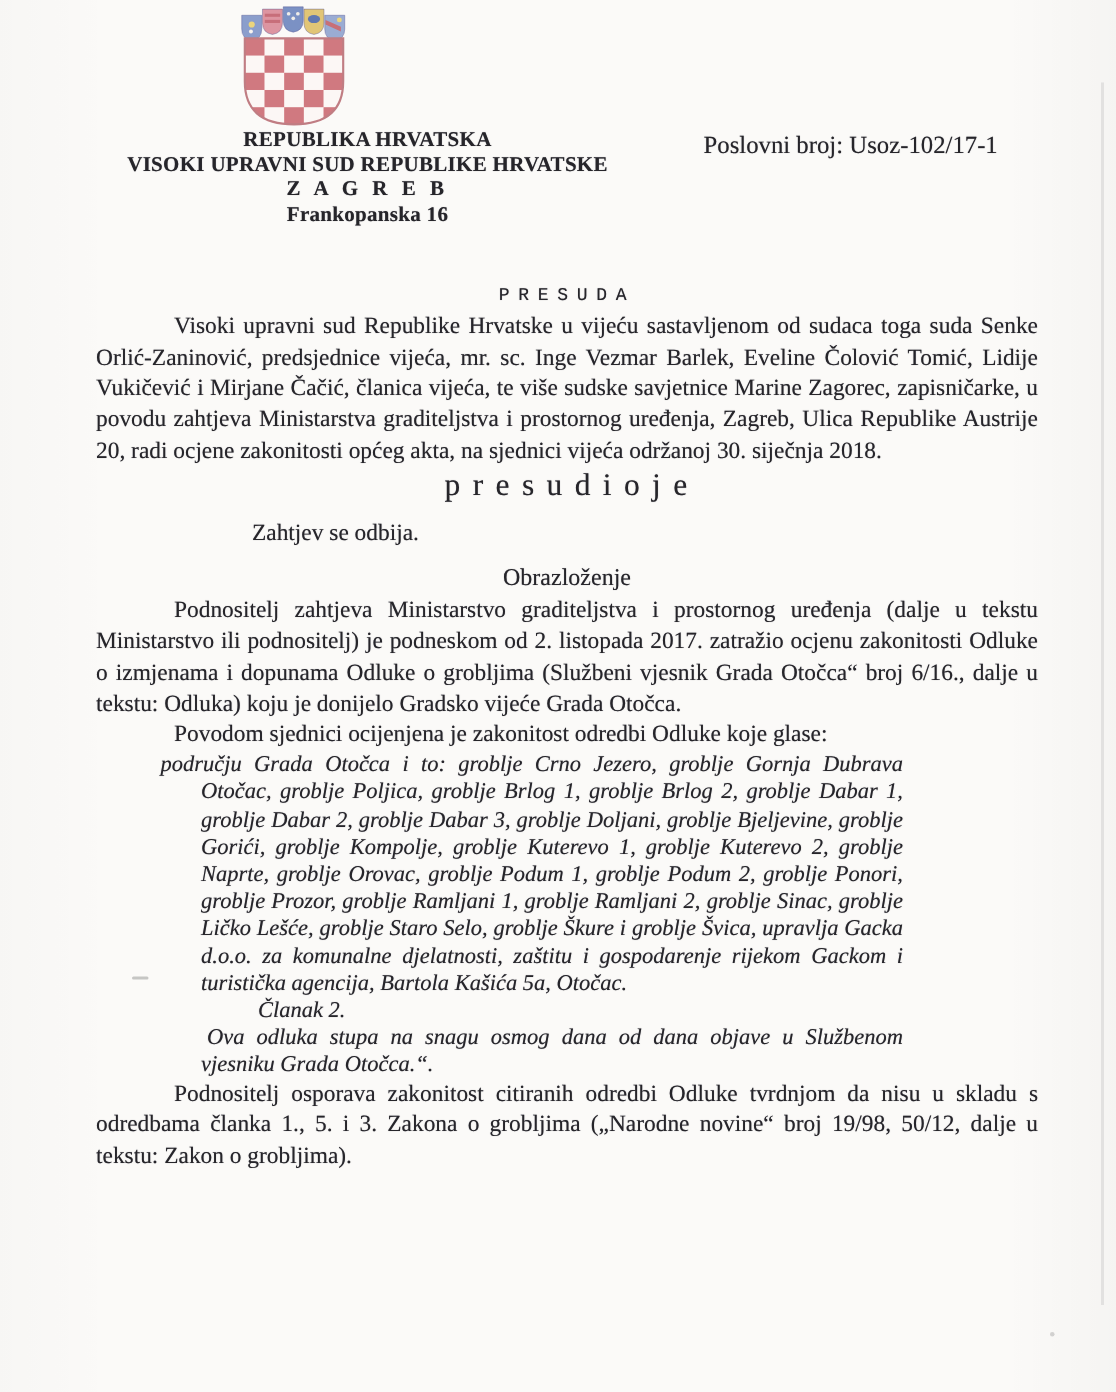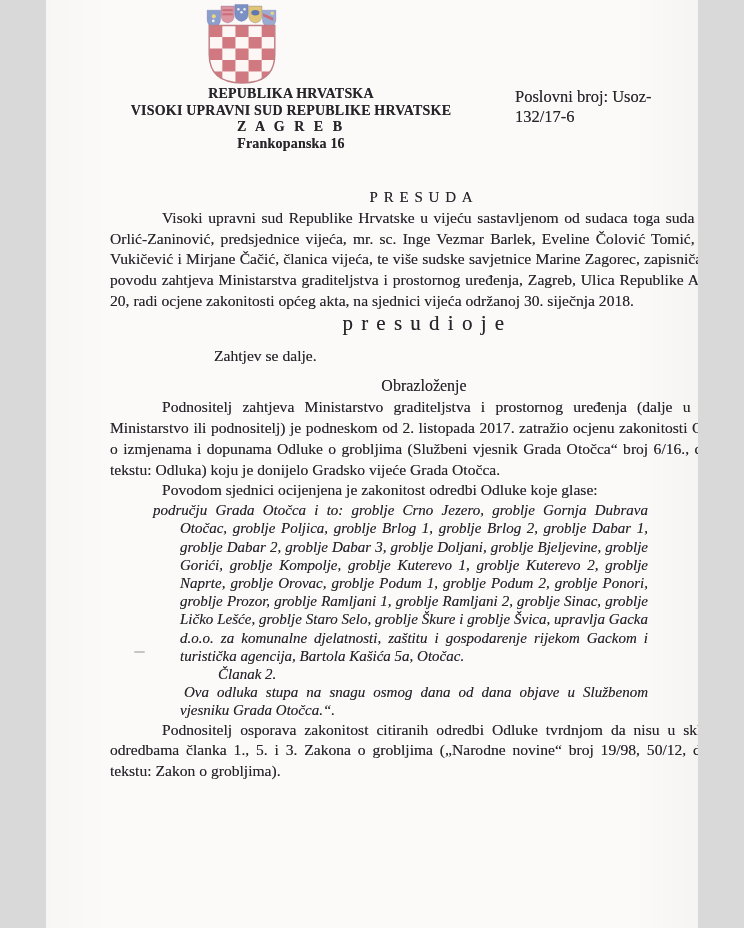--- a/index.html
+++ b/index.html
@@ -1,17 +1,17 @@
 <!DOCTYPE html>
 <html lang="hr"><head>
 <meta charset="utf-8">
 <style>
   html,body { margin:0; padding:0; background:#d9d9d9; }
   .page {
-    position:relative; width:652px; height:928px; margin:0 auto;
+    position:relative; width:744px; height:928px; margin:0 auto;
     background:#fbfaf8;
     font-family:"Liberation Serif","DejaVu Serif",serif;
     color:#26252a; overflow:hidden;
   }
   .page::before {
     content:""; position:absolute; inset:0; pointer-events:none;
     background:linear-gradient(90deg, rgba(0,0,0,0.015), rgba(0,0,0,0) 10%, rgba(0,0,0,0) 90%, rgba(0,0,0,0.025));
   }
   .scan-text { text-shadow:0 0 0.6px rgba(45,45,60,0.55); }
 
@@ -23,21 +23,21 @@
                  letter-spacing:0.2px; }
   .institution .line-zagreb { letter-spacing:3px; }
   .case-number { position:absolute; left:469px; top:87px; font-size:16.5px; }
 
   
   .doc { position:absolute; left:64px; top:170px; width:628px;
          font-size:15.6px; line-height:20.8px; }
   .doc p { margin:0; text-align:justify; text-indent:52px; }
   .center-heading { text-align:center; }
   .h-name    { letter-spacing:4.3px; font-size:15.2px; margin-top:6px; }
-  .h-presuda { letter-spacing:5.8px; font-size:15px; margin-top:17px; }
+  .h-presuda { letter-spacing:5.8px; font-size:12px; margin-top:17px;font-family:Liberation Mono, monospace; }
   .p-intro   { margin-top:25px; }
   .h-verdict { letter-spacing:1.5px; font-size:21px; margin-top:1px; }
   .p-verdict { text-indent:0 !important; text-align:left !important; margin:12px 0 0 104px !important; }
   .h-reasoning { margin-top:10px; font-size:16px; }
   .p-request { margin-top:9px; }
 
   .quote { font-style:italic; margin-left:70px; width:468px;
            font-size:15px; line-height:18.2px; }
   .quote p { text-indent:0; }
   .q-h1 { text-indent:13px !important; text-align:left !important; }
@@ -104,32 +104,32 @@
     <path d="M7,22 H71 V50 Q71,78 39,78 Q7,78 7,50 Z" fill="none" stroke="#c87078" stroke-width="1.4"></path>
   </svg>
 
   <div class="institution scan-text">
     <div>REPUBLIKA HRVATSKA</div>
     <div>VISOKI UPRAVNI SUD REPUBLIKE HRVATSKE</div>
     <div class="line-zagreb">Z A G R E B</div>
     <div>Frankopanska 16</div>
   </div>
 
-  <div class="case-number scan-text">Poslovni broj: Usoz-132/17-6</div>
+  <div class="case-number scan-text">Poslovni broj: Usoz-102/17-1</div>
 
   <div class="doc scan-text">
 
 
     <div class="center-heading h-presuda">PRESUDA</div>
 
     <p class="p-intro">Visoki upravni sud Republike Hrvatske u vijeću sastavljenom od sudaca toga suda Senke Orlić-Zaninović, predsjednice vijeća, mr. sc. Inge Vezmar Barlek, Eveline Čolović Tomić, Lidije Vukičević i Mirjane Čačić, članica vijeća, te više sudske savjetnice Marine Zagorec, zapisničarke, u povodu zahtjeva Ministarstva graditeljstva i prostornog uređenja, Zagreb, Ulica Republike Austrije 20, radi ocjene zakonitosti općeg akta, na sjednici vijeća održanoj 30. siječnja 2018.</p>
 
     <div class="center-heading h-verdict">p r e s u d i o  j e</div>
 
-    <p class="p-verdict">Zahtjev se dalje.</p>
+    <p class="p-verdict">Zahtjev se odbija.</p>
 
     <div class="center-heading h-reasoning">Obrazloženje</div>
 
     <p class="p-request">Podnositelj zahtjeva Ministarstvo graditeljstva i prostornog uređenja (dalje u tekstu Ministarstvo ili podnositelj) je podneskom od 2. listopada 2017. zatražio ocjenu zakonitosti Odluke o izmjenama i dopunama Odluke o grobljima (Službeni vjesnik Grada Otočca“ broj 6/16., dalje u tekstu: Odluka) koju je donijelo Gradsko vijeće Grada Otočca.</p>
 
     <p>Povodom sjednici ocijenjena je zakonitost odredbi Odluke koje glase:</p>
 
     <div class="quote">
       <p class="q-p1">području Grada Otočca i to: groblje Crno Jezero, groblje Gornja Dubrava Otočac, groblje Poljica, groblje Brlog 1, groblje Brlog 2, groblje Dabar 1, groblje Dabar 2, groblje Dabar 3, groblje Doljani, groblje Bjeljevine, groblje Gorići, groblje Kompolje, groblje Kuterevo 1, groblje Kuterevo 2, groblje Naprte, groblje Orovac, groblje Podum 1, groblje Podum 2, groblje Ponori, groblje Prozor, groblje Ramljani 1, groblje Ramljani 2, groblje Sinac, groblje Ličko Lešće, groblje Staro Selo, groblje Škure i groblje Švica, upravlja Gacka d.o.o. za komunalne djelatnosti, zaštitu i gospodarenje rijekom Gackom i turistička agencija, Bartola Kašića 5a, Otočac.</p>
       <p class="q-h2">Članak 2.</p>

